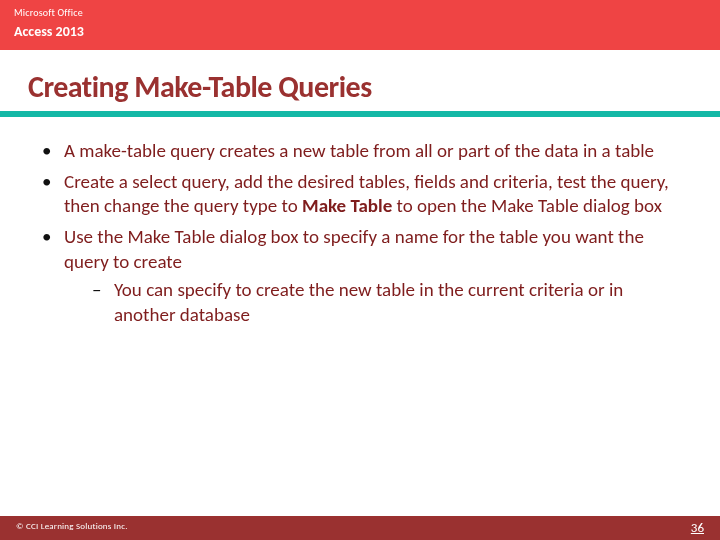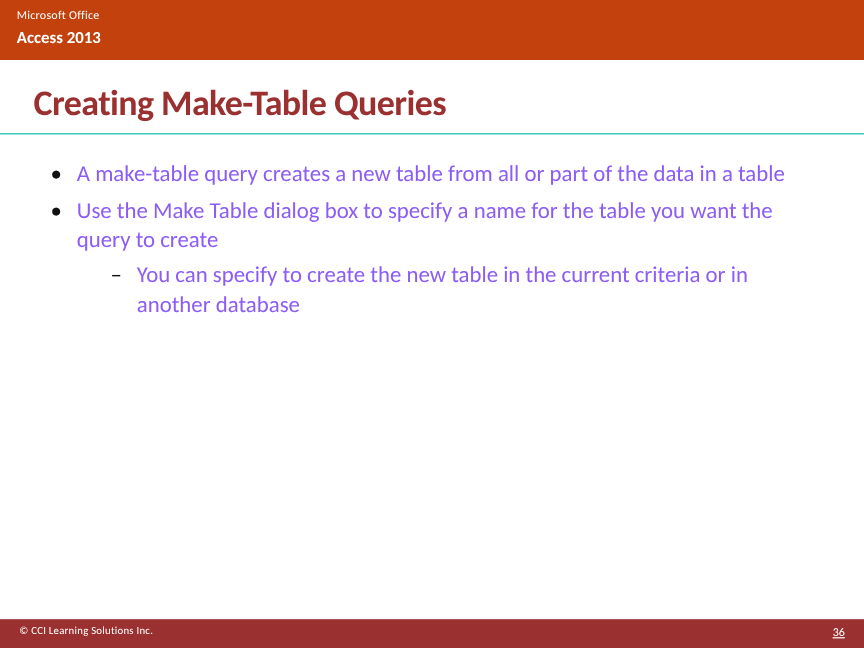--- a/index.html
+++ b/index.html
@@ -1,49 +1,49 @@
 <!DOCTYPE html>
 <html><head>
 <meta charset="utf-8">
 <style>
   * { margin: 0; padding: 0; box-sizing: border-box; }
   html, body { width: 720px; height: 540px; font-family: "Segoe UI", Calibri, Arial, sans-serif; background: #fff; color: #000; }
   .slide { width: 720px; height: 540px; position: relative; display: flex; flex-direction: column; }
   .header {
-    background: #c2410c;
+    background: #ef4444;
     color: #fff;
     padding: 6px 14px 10px 14px;
   }
   .header .brand {
     font-size: 10px;
     font-weight: 400;
     letter-spacing: 0.2px;
   }
   .header .product {
     font-size: 14px;
     font-weight: 700;
     margin-top: 4px;
   }
   .title-wrap {
     padding: 18px 28px 6px 28px;
-    border-bottom: 1px solid #14b8a6;
+    border-bottom: 6px solid #14b8a6;
     margin: 0 0 0 0;
   }
   .title {
     color: #9a3130;
     font-size: 30px;
     font-weight: 700;
     letter-spacing: -0.5px;
   }
   .body {
     flex: 1;
     padding: 22px 42px 0 42px;
     font-size: 19px;
     line-height: 1.3;
-    color: #8b5cf6;
+    color: #7f1d1d;
   }
   ul.main { list-style: none; }
   ul.main > li {
     position: relative;
     padding-left: 22px;
     margin-bottom: 6px;
   }
   ul.main > li::before {
     content: "•";
     position: absolute;
@@ -74,21 +74,21 @@
     background: #9a3130;
     color: #fff;
     display: flex;
     justify-content: space-between;
     align-items: flex-start;
     padding: 4px 16px;
     font-size: 10px;
     height: 24px;
   }
   .footer .copy { font-size: 9px; letter-spacing: 0.2px; }
-  .footer .page { font-size: 10px; text-decoration: underline; }
+  .footer .page { font-size: 13px; text-decoration: underline; }
 </style>
 </head>
 <body>
 
 <div class="slide">
 
   <div class="header">
     <div class="brand">Microsoft Office</div>
     <div class="product">Access 2013</div>
   </div>
@@ -96,20 +96,23 @@
   <div class="title-wrap">
     <div class="title">Creating Make-Table Queries</div>
   </div>
 
   <div class="body">
     <ul class="main">
       <li>
         <span>A make-table query creates a new table from all or part of the data in a table</span><span class="bold"></span><span></span>
       </li>
       <li>
+        <span>Create a select query, add the desired tables, fields and criteria, test the query, then change the query type to </span><span class="bold">Make Table</span><span> to open the Make Table dialog box</span>
+      </li>
+      <li>
         <span>Use the Make Table dialog box to specify a name for the table you want the query to create</span><span class="bold"></span><span></span>
         <ul class="sub">
           <li>
             <span>You can specify to create the new table in the current criteria or in another database</span>
           </li>
         </ul>
       </li>
     </ul>
   </div>
 

